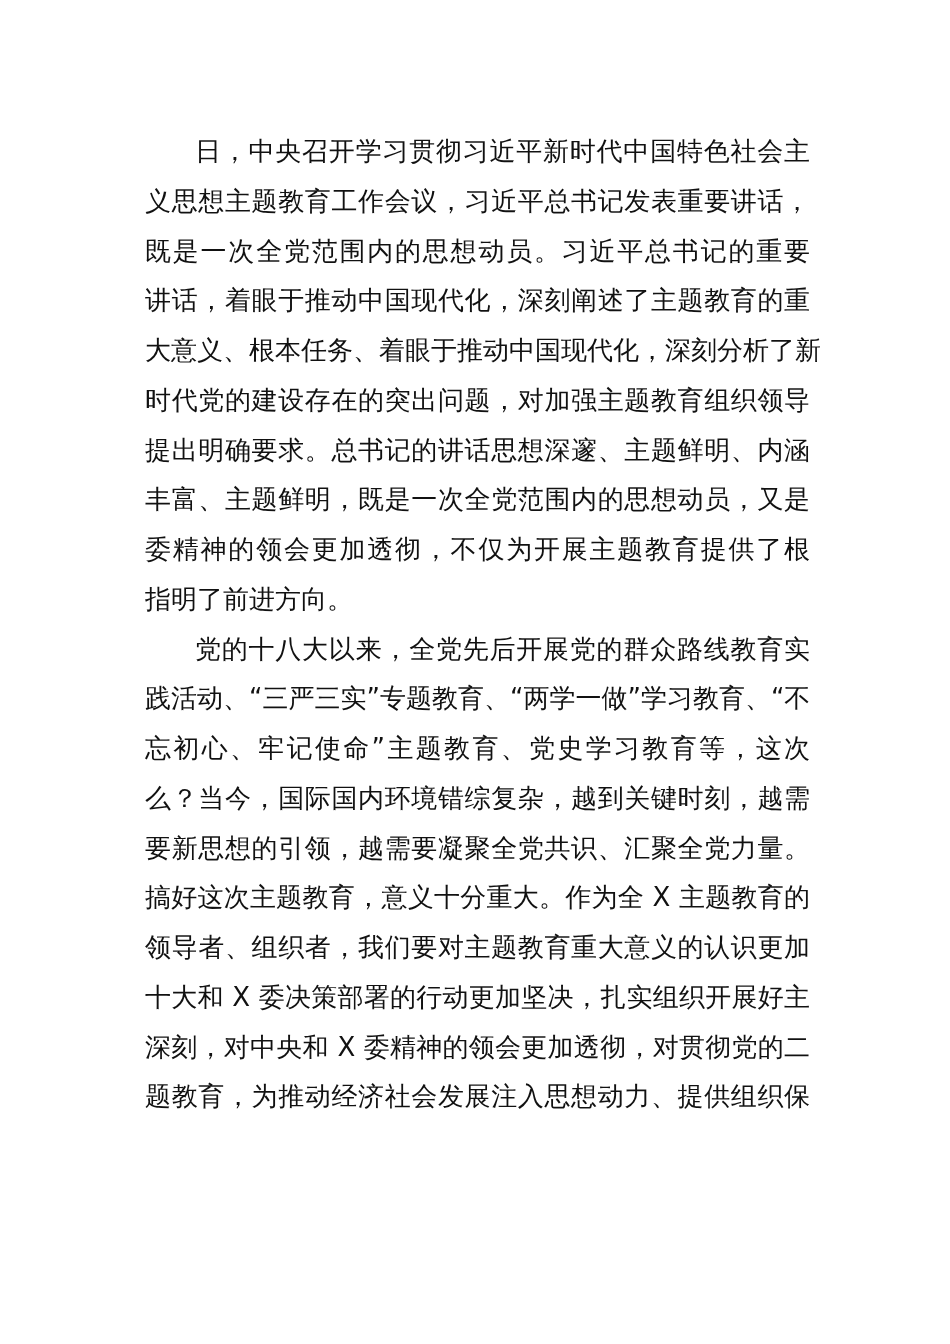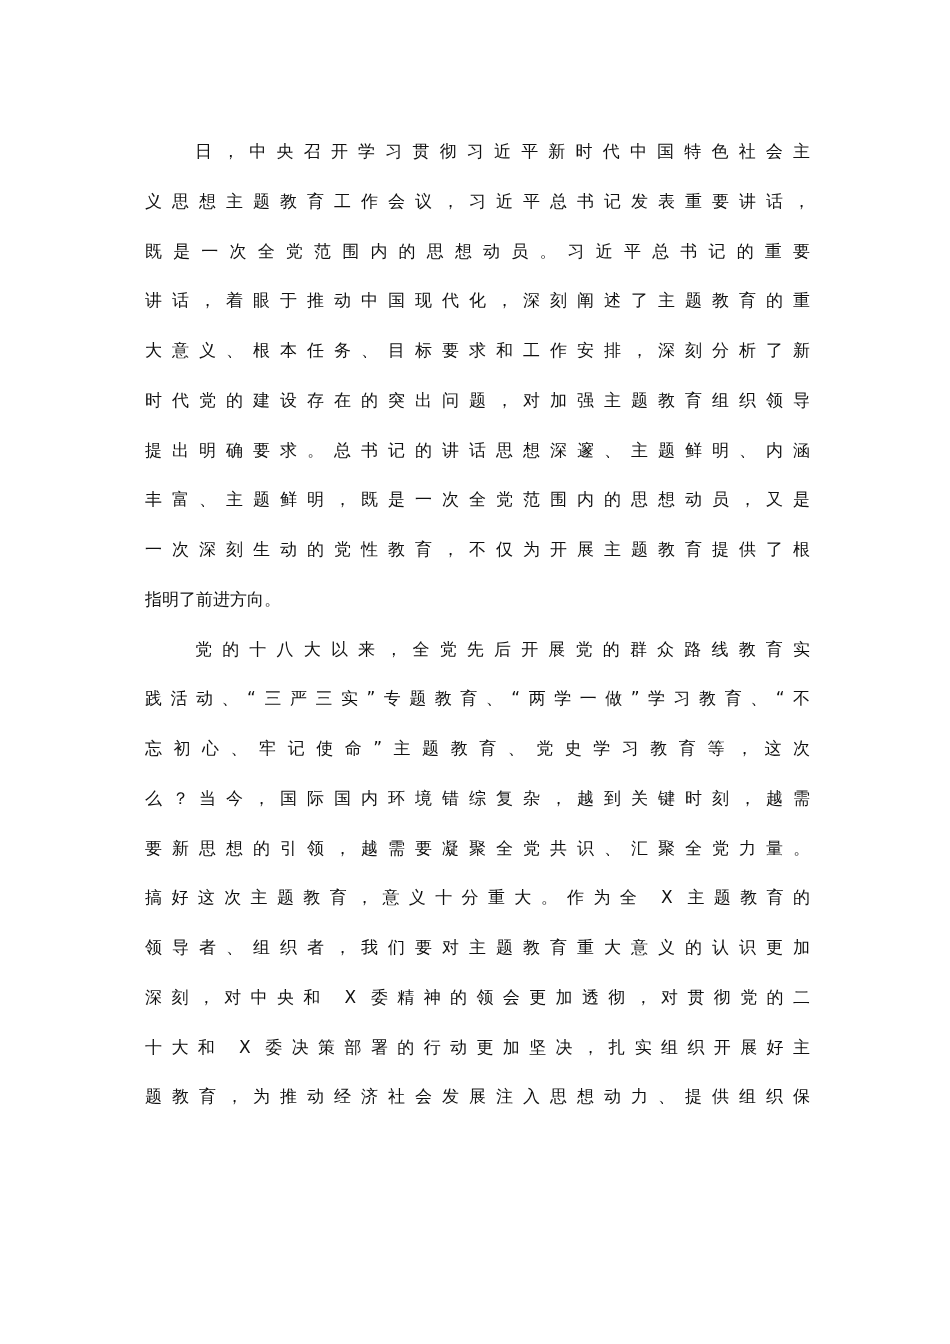--- a/index.html
+++ b/index.html
@@ -20,21 +20,21 @@
       width: 950px;
       height: 1344px;
       background: #ffffff;
     }
     .text-block {
       position: absolute;
       left: 145px;
       top: 127px;
       width: 665px;
       font-family: "DejaVu Sans", "Liberation Sans", sans-serif;
-      font-size: 17px;
+      font-size: 26px;
       color: #111111;
     }
     .line {
       height: 49.75px;
       line-height: 49.75px;
       white-space: nowrap;
       letter-spacing: 0px;
       text-align: justify;
       text-align-last: justify;
     }
@@ -49,35 +49,35 @@
 <body>
 
 <div class="page">
   <div class="text-block">
 
     <div>
       <div class="line indent">日，中央召开学习贯彻习近平新时代中国特色社会主</div>
       <div class="line">义思想主题教育工作会议，习近平总书记发表重要讲话，</div>
       <div class="line">既是一次全党范围内的思想动员。习近平总书记的重要</div>
       <div class="line">讲话，着眼于推动中国现代化，深刻阐述了主题教育的重</div>
-      <div class="line">大意义、根本任务、目标要求和工作安排，深刻分析了新</div>
+      <div class="line">大意义、根本任务、着眼于推动中国现代化，深刻分析了新</div>
       <div class="line">时代党的建设存在的突出问题，对加强主题教育组织领导</div>
       <div class="line">提出明确要求。总书记的讲话思想深邃、主题鲜明、内涵</div>
       <div class="line">丰富、主题鲜明，既是一次全党范围内的思想动员，又是</div>
-      <div class="line">一次深刻生动的党性教育，不仅为开展主题教育提供了根</div>
+      <div class="line">委精神的领会更加透彻，不仅为开展主题教育提供了根</div>
       <div class="line last">指明了前进方向。</div>
     </div>
 
     <div>
       <div class="line indent">党的十八大以来，全党先后开展党的群众路线教育实</div>
       <div class="line">践活动、“三严三实”专题教育、“两学一做”学习教育、“不</div>
       <div class="line">忘初心、牢记使命”主题教育、党史学习教育等，这次</div>
       <div class="line">么？当今，国际国内环境错综复杂，越到关键时刻，越需</div>
       <div class="line">要新思想的引领，越需要凝聚全党共识、汇聚全党力量。</div>
       <div class="line">搞好这次主题教育，意义十分重大。作为全 X 主题教育的</div>
       <div class="line">领导者、组织者，我们要对主题教育重大意义的认识更加</div>
+      <div class="line">十大和 X 委决策部署的行动更加坚决，扎实组织开展好主</div>
       <div class="line">深刻，对中央和 X 委精神的领会更加透彻，对贯彻党的二</div>
-      <div class="line">十大和 X 委决策部署的行动更加坚决，扎实组织开展好主</div>
       <div class="line">题教育，为推动经济社会发展注入思想动力、提供组织保</div>
     </div>
 
   </div>
 </div>
 
 </body></html>

